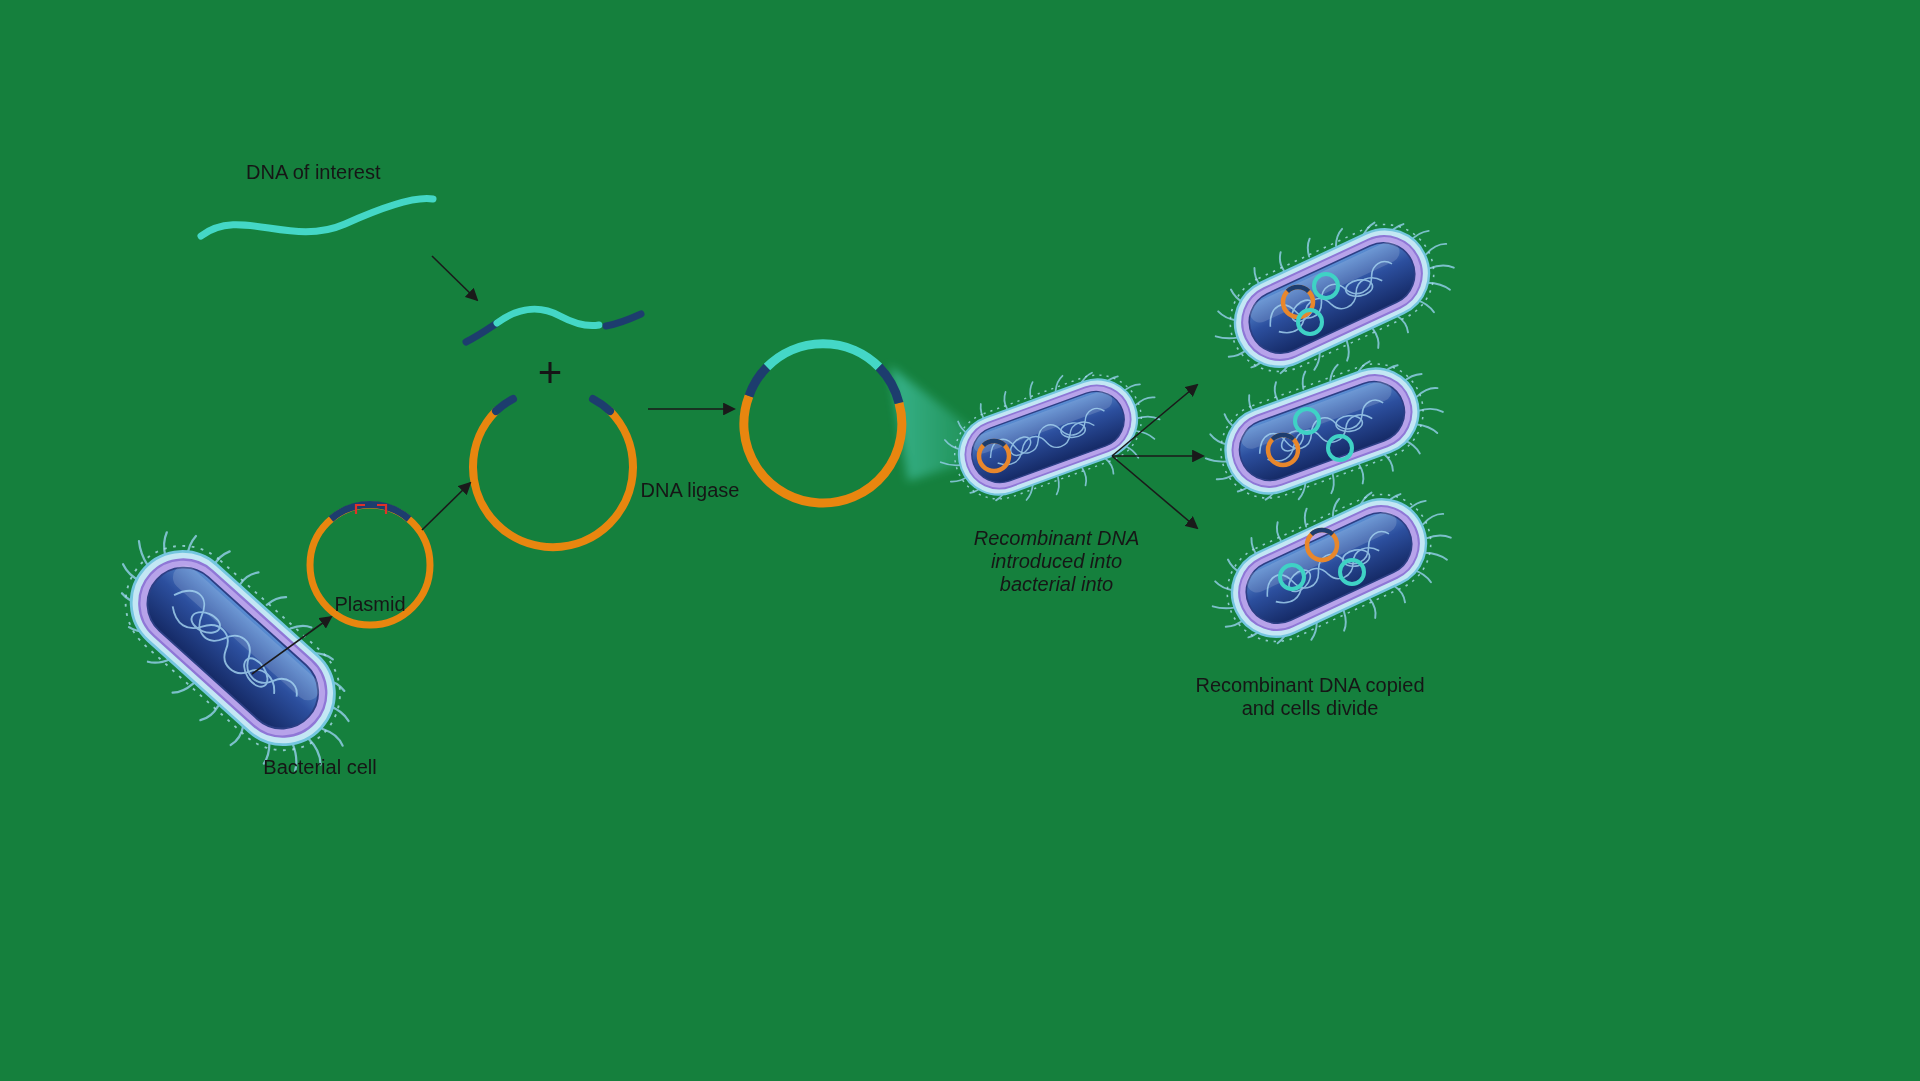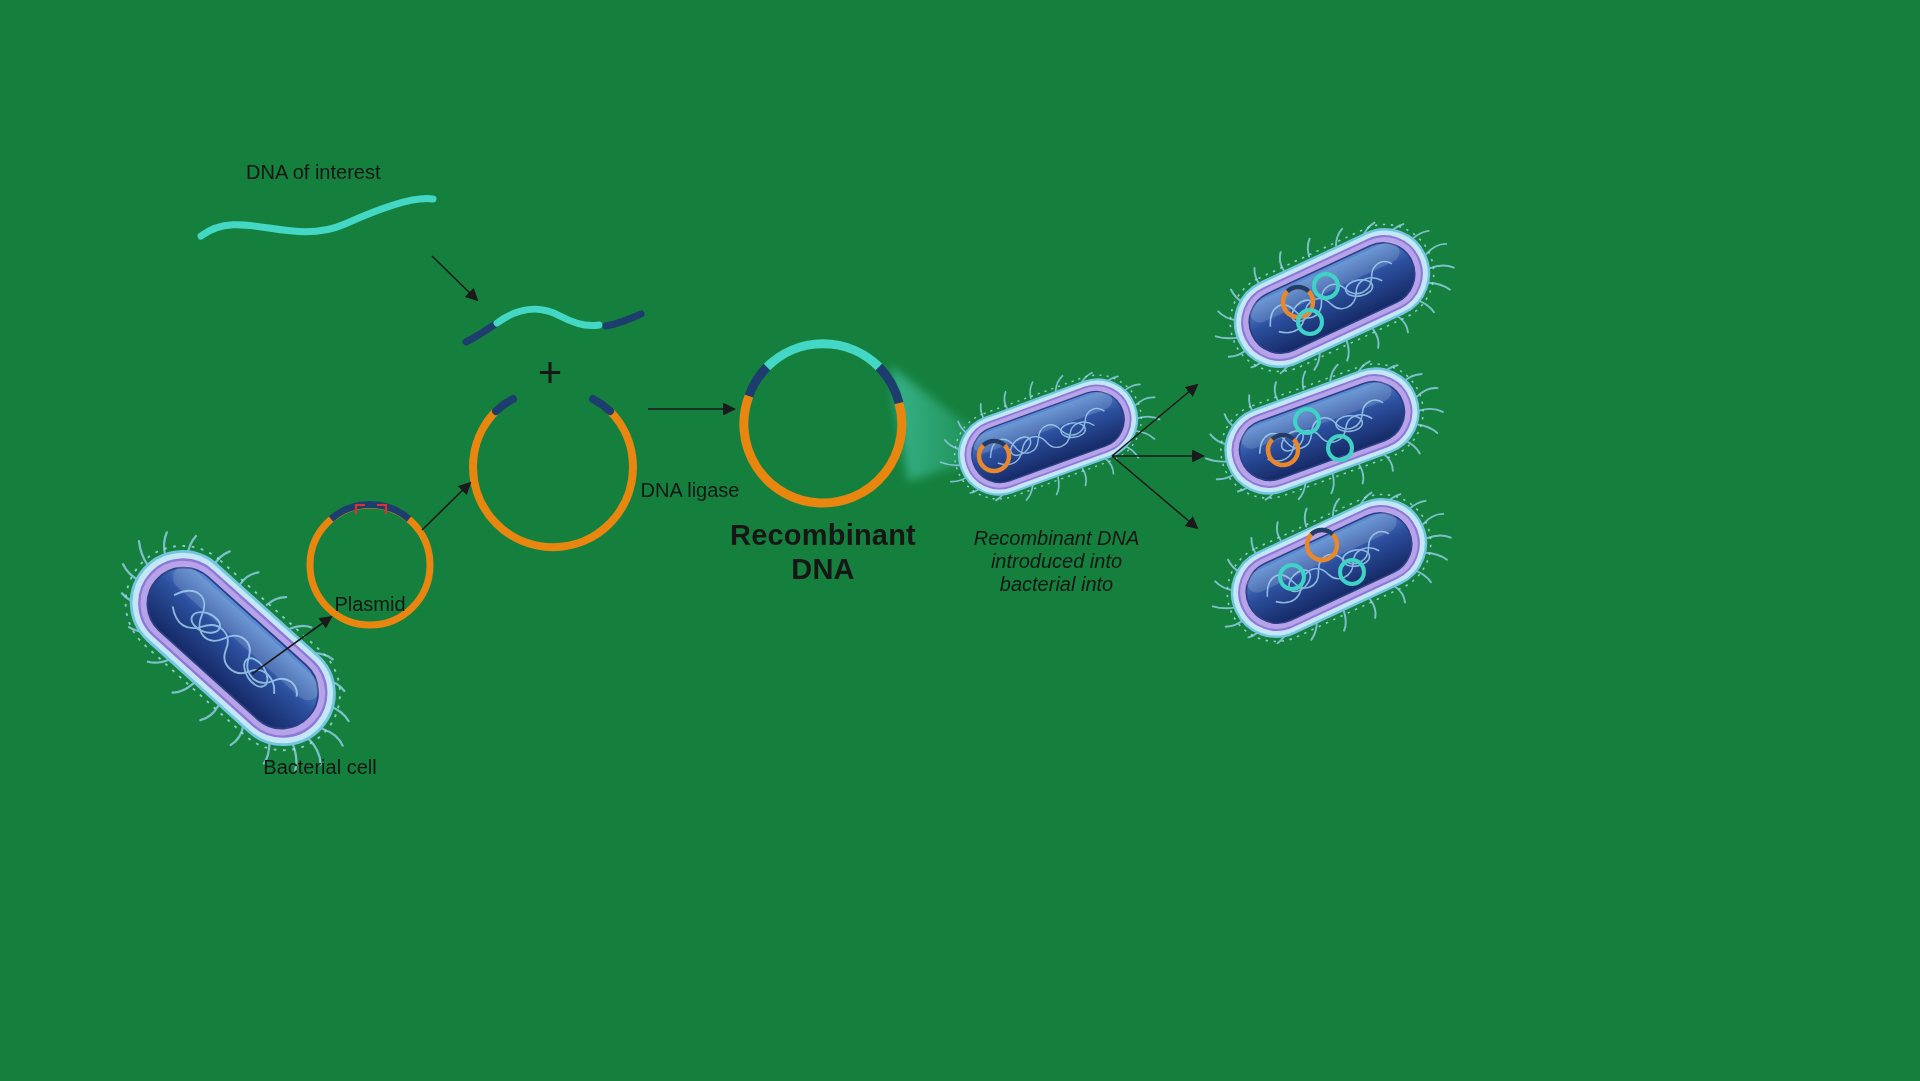--- a/index.html
+++ b/index.html
@@ -163,27 +163,27 @@
 
   <div class="lbl nowrap" style="left:246px;top:161px;">DNA of interest</div>
 
 
   <div class="lbl plus center" style="left:528px;top:352px;width:44px;">+</div>
 
   <div class="lbl center" style="left:320px;top:553px;width:100px;margin-top:40px;">Plasmid</div>
 
   <div class="lbl center nowrap" style="left:638px;top:431px;width:104px;margin-top:48px;">DNA ligase</div>
 
-  <div class="lbl title center" style="left:712px;top:518px;width:222px;">
-    <div>Recombinant</div>
-    <div>DNA</div>
-  </div>
 
   <div class="lbl center" style="left:250px;top:756px;width:140px;">Bacterial cell</div>
 
   <div class="lbl center" style="left:954px;top:527px;width:205px;font-style:italic;">
     <div>Recombinant DNA</div>
     <div>introduced into</div>
     <div>bacterial into</div>
   </div>
 
+  <div class="lbl center" style="left:1180px;top:674px;width:260px;">
+    <div>Recombinant DNA copied</div>
+    <div>and cells divide</div>
+  </div>
 
 </div>
 
 </body></html>

